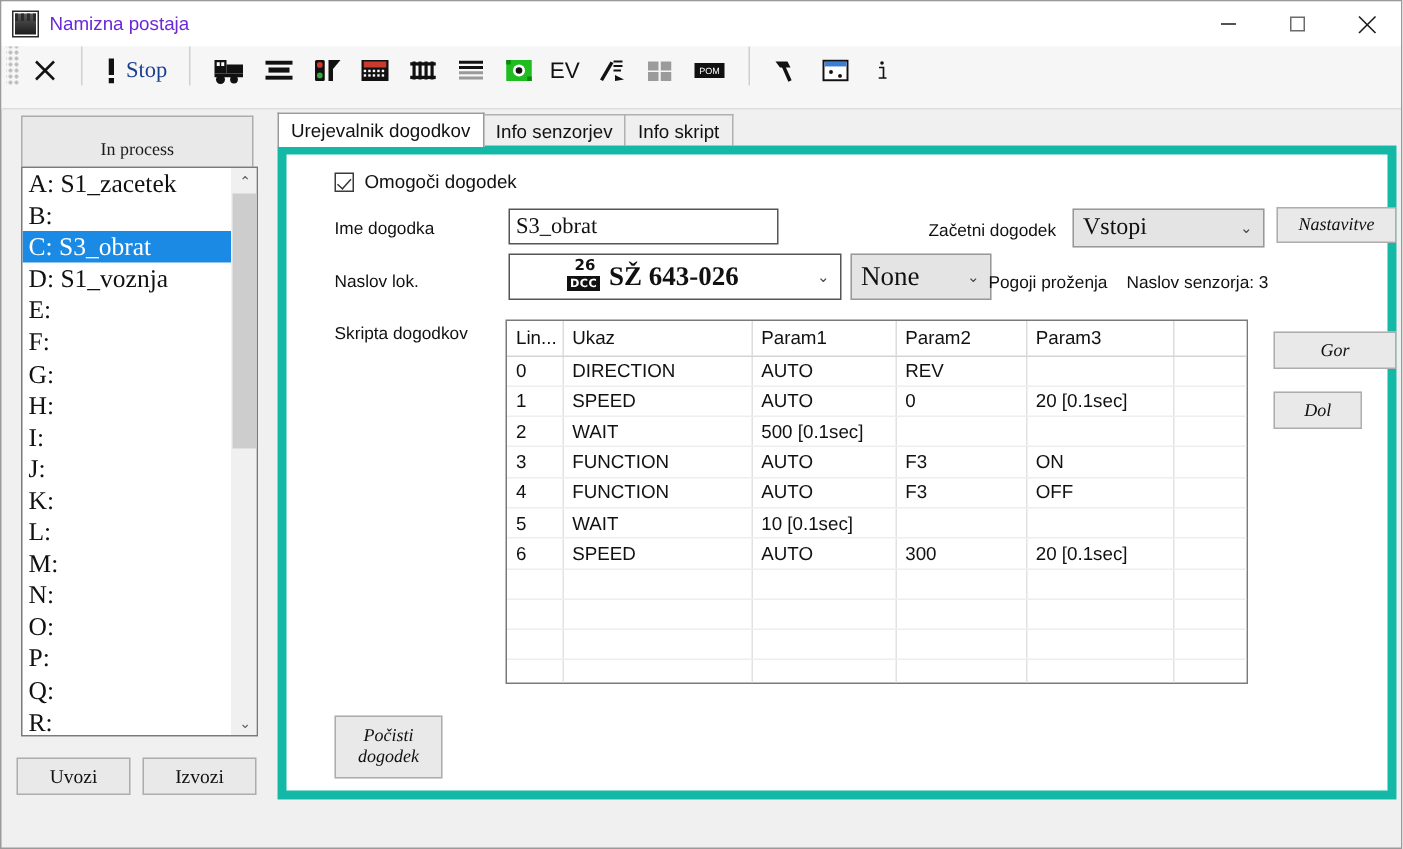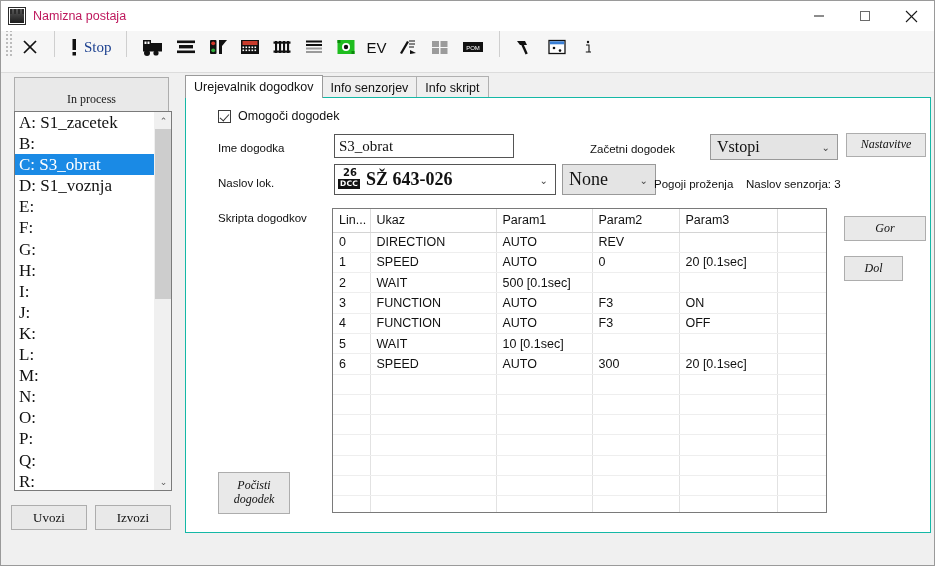--- a/index.html
+++ b/index.html
@@ -33,21 +33,21 @@
     flex: none;
   }
   .title-icon::before {
     content: "";
     position: absolute; left: 1px; top: 1px; right: 1px; bottom: 1px;
     background:
       linear-gradient(to right, #2c2c2c 0 2px, transparent 2px 4px) repeat-x 0 0/4px 5px,
       linear-gradient(#5a5a5a, #1c1c1c);
   }
   .title-text {
-    font-size: 12.5px; color: #be185d;
+    font-size: 12.5px; color: #6d28d9;
     white-space: nowrap;
   }
   .win-controls {
     position: absolute; right: 0; top: 0;
     height: 30px; display: flex;
   }
   .win-btn {
     width: 46px; height: 30px;
     display: flex; align-items: center; justify-content: center;
     color: #2a2a2a;
@@ -148,21 +148,21 @@
   }
   .tab.active {
     background: #ffffff; height: 23px;
     border-color: #9a9a9a;
     position: relative; z-index: 3;
   }
   .tabpanel {
     position: absolute; left: 184px; top: 96px;
     width: 746px; height: 436px;
     background: #ffffff;
-    border: 1px solid #14b8a6;
+    border: 6px solid #14b8a6;
   }
 
   
   .chk-row {
     position: absolute; left: 32px; top: 11px;
     display: flex; align-items: center; gap: 7px;
   }
   .chk-box {
     width: 13px; height: 13px;
     border: 1px solid #3b3b3b; background: #fff;
@@ -176,39 +176,39 @@
   }
   .chk-label { font-size: 12.5px; color: #111; }
 
   .flabel {
     position: absolute; font-size: 11.5px; color: #111;
     white-space: nowrap;
   }
   #lbl-ime { left: 32px; top: 44px; }
   #lbl-naslov { left: 32px; top: 79px; }
   #lbl-skripta { left: 32px; top: 114px; }
-  #lbl-zacetni { left: 404px; top: 45px; }
+  #lbl-zacetni { left: 428px; top: 45px; }
   #lbl-pogoji { left: 468px; top: 80px; }
   #lbl-senzor { left: 560px; top: 80px; }
 
   .txtinput {
     position: absolute; left: 148px; top: 36px;
     width: 180px; height: 24px;
     border: 1px solid #555; background: #fff;
     font-size: 15px; color: #111;
     padding-left: 4px; line-height: 22px;
     font-family: "Liberation Serif", serif;
     white-space: nowrap; overflow: hidden;
   }
 
   .combo-loco {
     position: absolute; left: 148px; top: 66px;
     width: 222px; height: 31px;
     border: 1px solid #555; background: #fff;
-    display: flex; align-items: center;
+    display: flex; align-items: center; padding-left: 35px;
   }
   .dcc-icon {
     width: 22px; height: 21px; margin-left: 3px; margin-right: 6px;
     flex: none; position: relative;
     font-family: "DejaVu Sans", sans-serif;
   }
   .dcc-num {
     position: absolute; top: -1px; left: 5px;
     font-size: 10px; font-weight: bold; color: #111;
     line-height: 10px;
@@ -267,21 +267,21 @@
   #btn-gor { left: 658px; top: 118px; width: 82px; height: 25px; }
   #btn-dol { left: 658px; top: 158px; width: 59px; height: 25px; }
   #btn-pocisti {
     left: 32px; top: 374px; width: 72px; height: 42px;
     flex-direction: column;
   }
 
   
   .gridbox {
     position: absolute; left: 146px; top: 110px;
-    width: 495px; height: 305px;
+    width: 495px; height: 243px;
     border: 1px solid #7a7a7a;
     background: #ffffff;
     overflow: hidden;
   }
   table.grid {
     width: 100%; border-collapse: collapse;
     table-layout: fixed;
     font-size: 12.5px; color: #111;
   }
   table.grid th, table.grid td {

